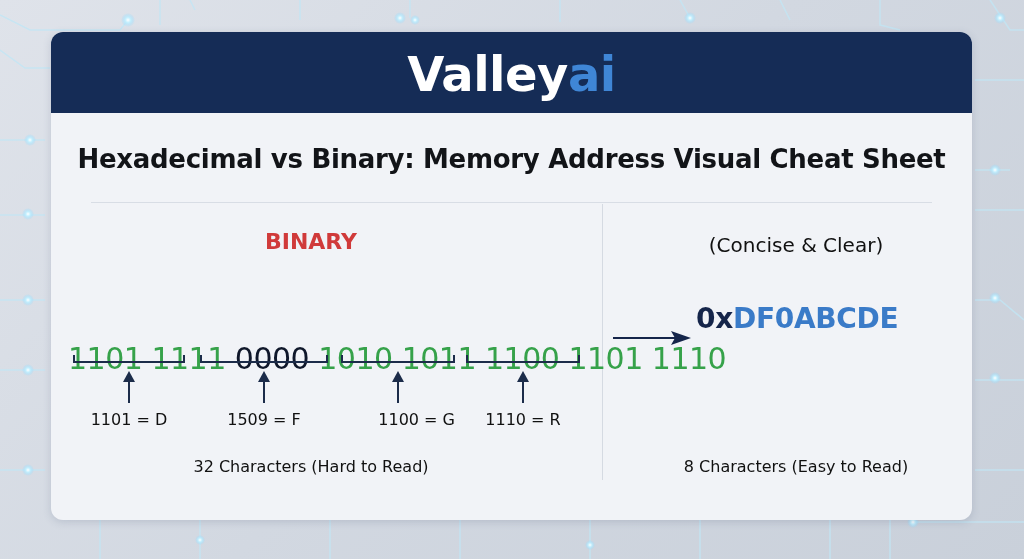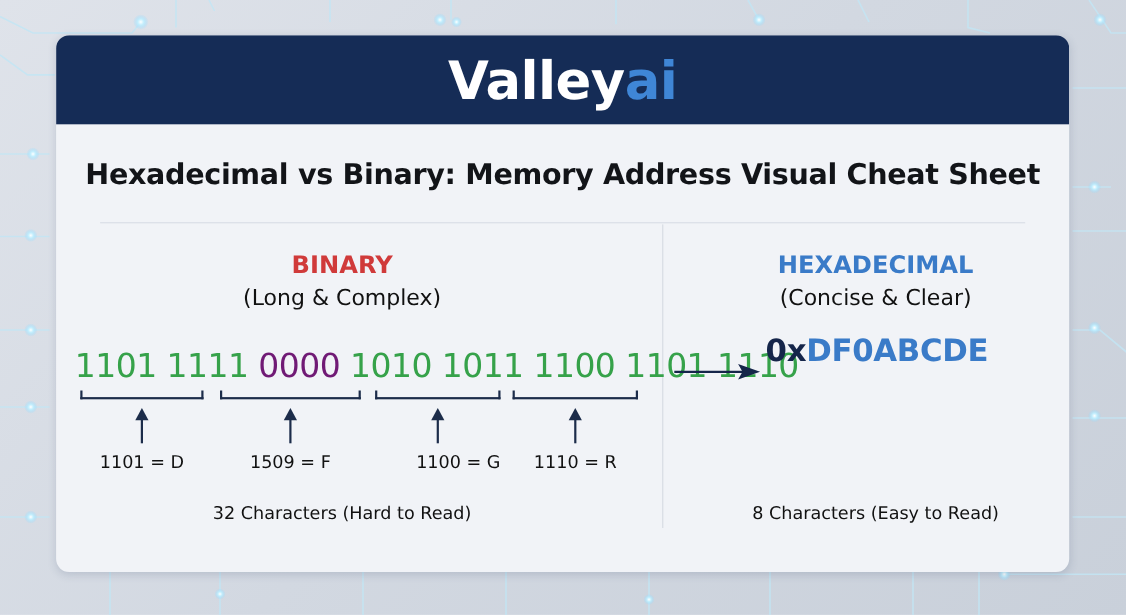--- a/index.html
+++ b/index.html
@@ -60,23 +60,23 @@
     .bin-head { left: 120px; width: 280px; top: 197px; }
     .bin-head .big { color: #d03a3a; }
     .hex-head { left: 600px; width: 290px; top: 197px; }
     .hex-head .big { color: #3a7bc8; }
 
     .binary-row {
       position: absolute; left: 17px; top: 284px;
       font-size: 30px; font-family: "DejaVu Sans", sans-serif;
       white-space: nowrap; letter-spacing: -0.5px;
     }
-    .nib { display: inline-block; }
+    .nib { display: inline-block; margin-top: 25px; }
     .nib.green { color: #36a24a; }
-    .nib.dark { color: #701a75; }
+    .nib.dark { color: #0f172a; }
 
     .group {
       position: absolute; top: 323px; text-align: center;
     }
     .bracket {
       height: 8px;
       border-left: 2px solid #1c2c4a;
       border-right: 2px solid #1c2c4a;
       border-bottom: 2px solid #1c2c4a;
     }
@@ -189,25 +189,23 @@
       <span>Valley</span><span class="accent">ai</span>
     </div>
   </div>
 
   <div class="title">Hexadecimal vs Binary: Memory Address Visual Cheat Sheet</div>
   <div class="hr"></div>
   <div class="vr"></div>
 
   <div class="col-head bin-head">
     <div class="big">BINARY</div>
-    <div class="sub">(Long &amp; Complex)</div>
   </div>
 
   <div class="col-head hex-head">
-    <div class="big">HEXADECIMAL</div>
     <div class="sub">(Concise &amp; Clear)</div>
   </div>
 
   <div class="binary-row">
     <span class="nib green">1101</span>
     <span class="nib green">1111</span>
     <span class="nib dark">0000</span>
     <span class="nib green">1010</span>
     <span class="nib green">1011</span>
     <span class="nib green">1100</span>

